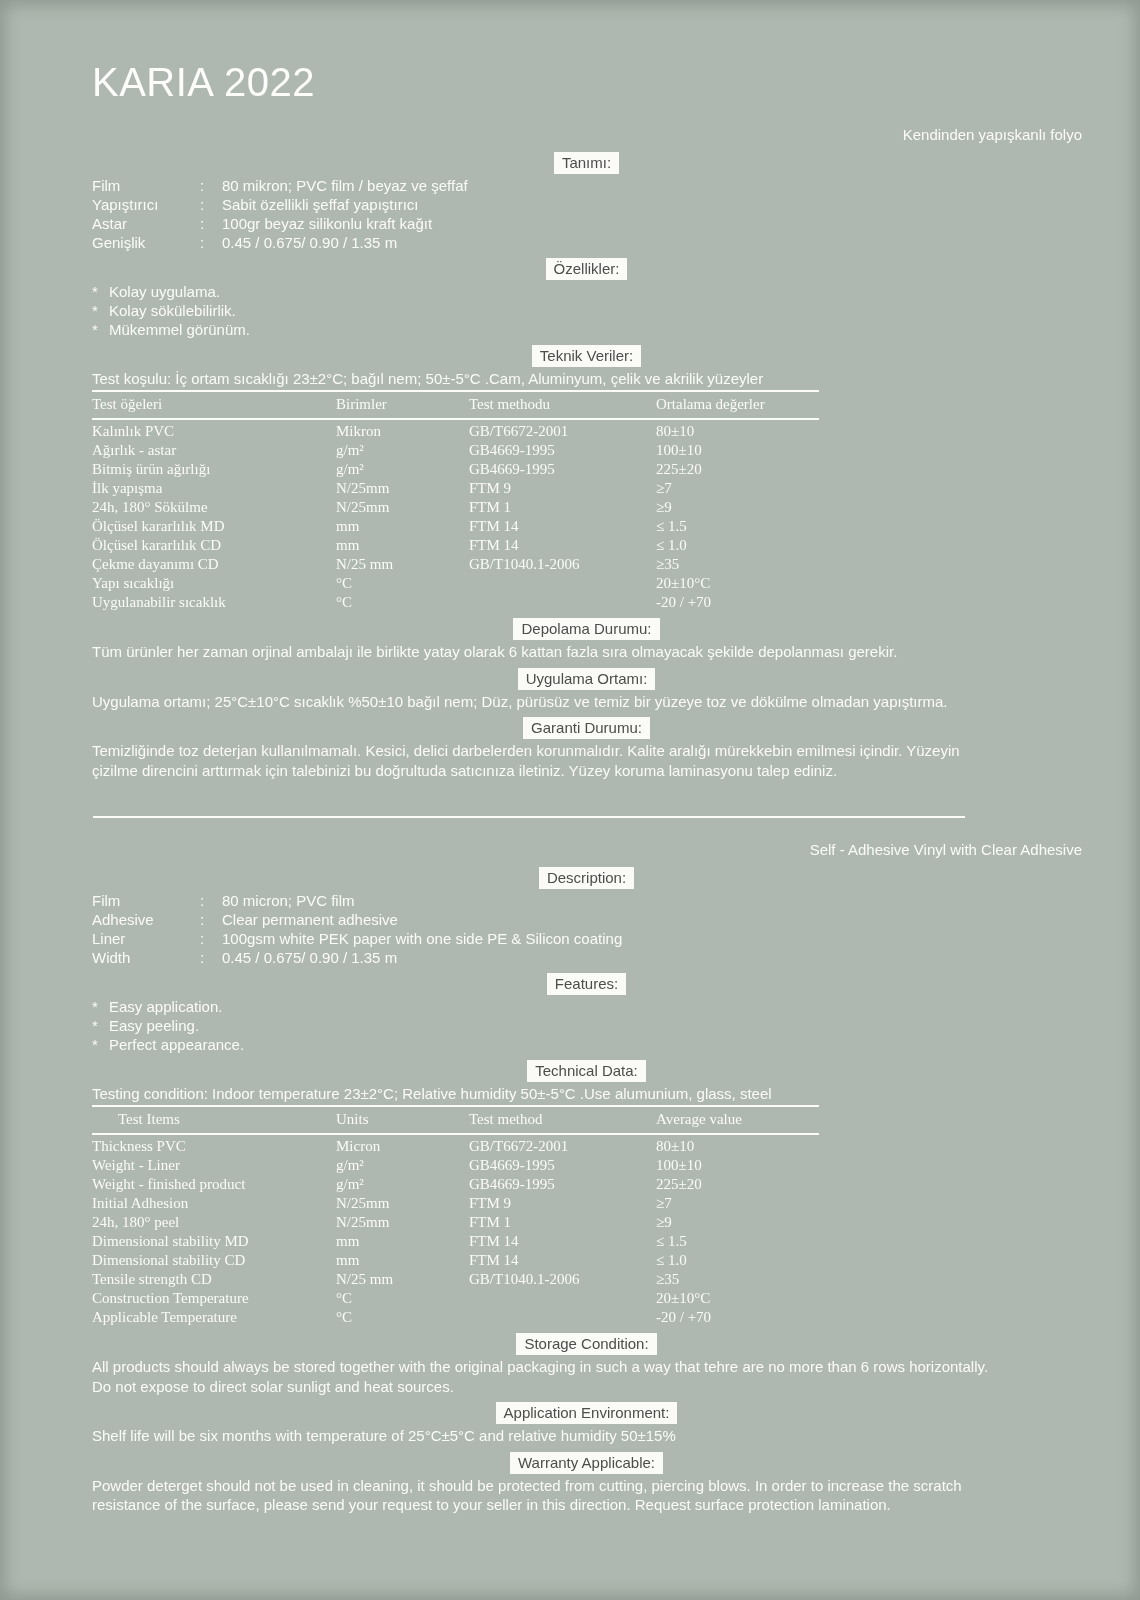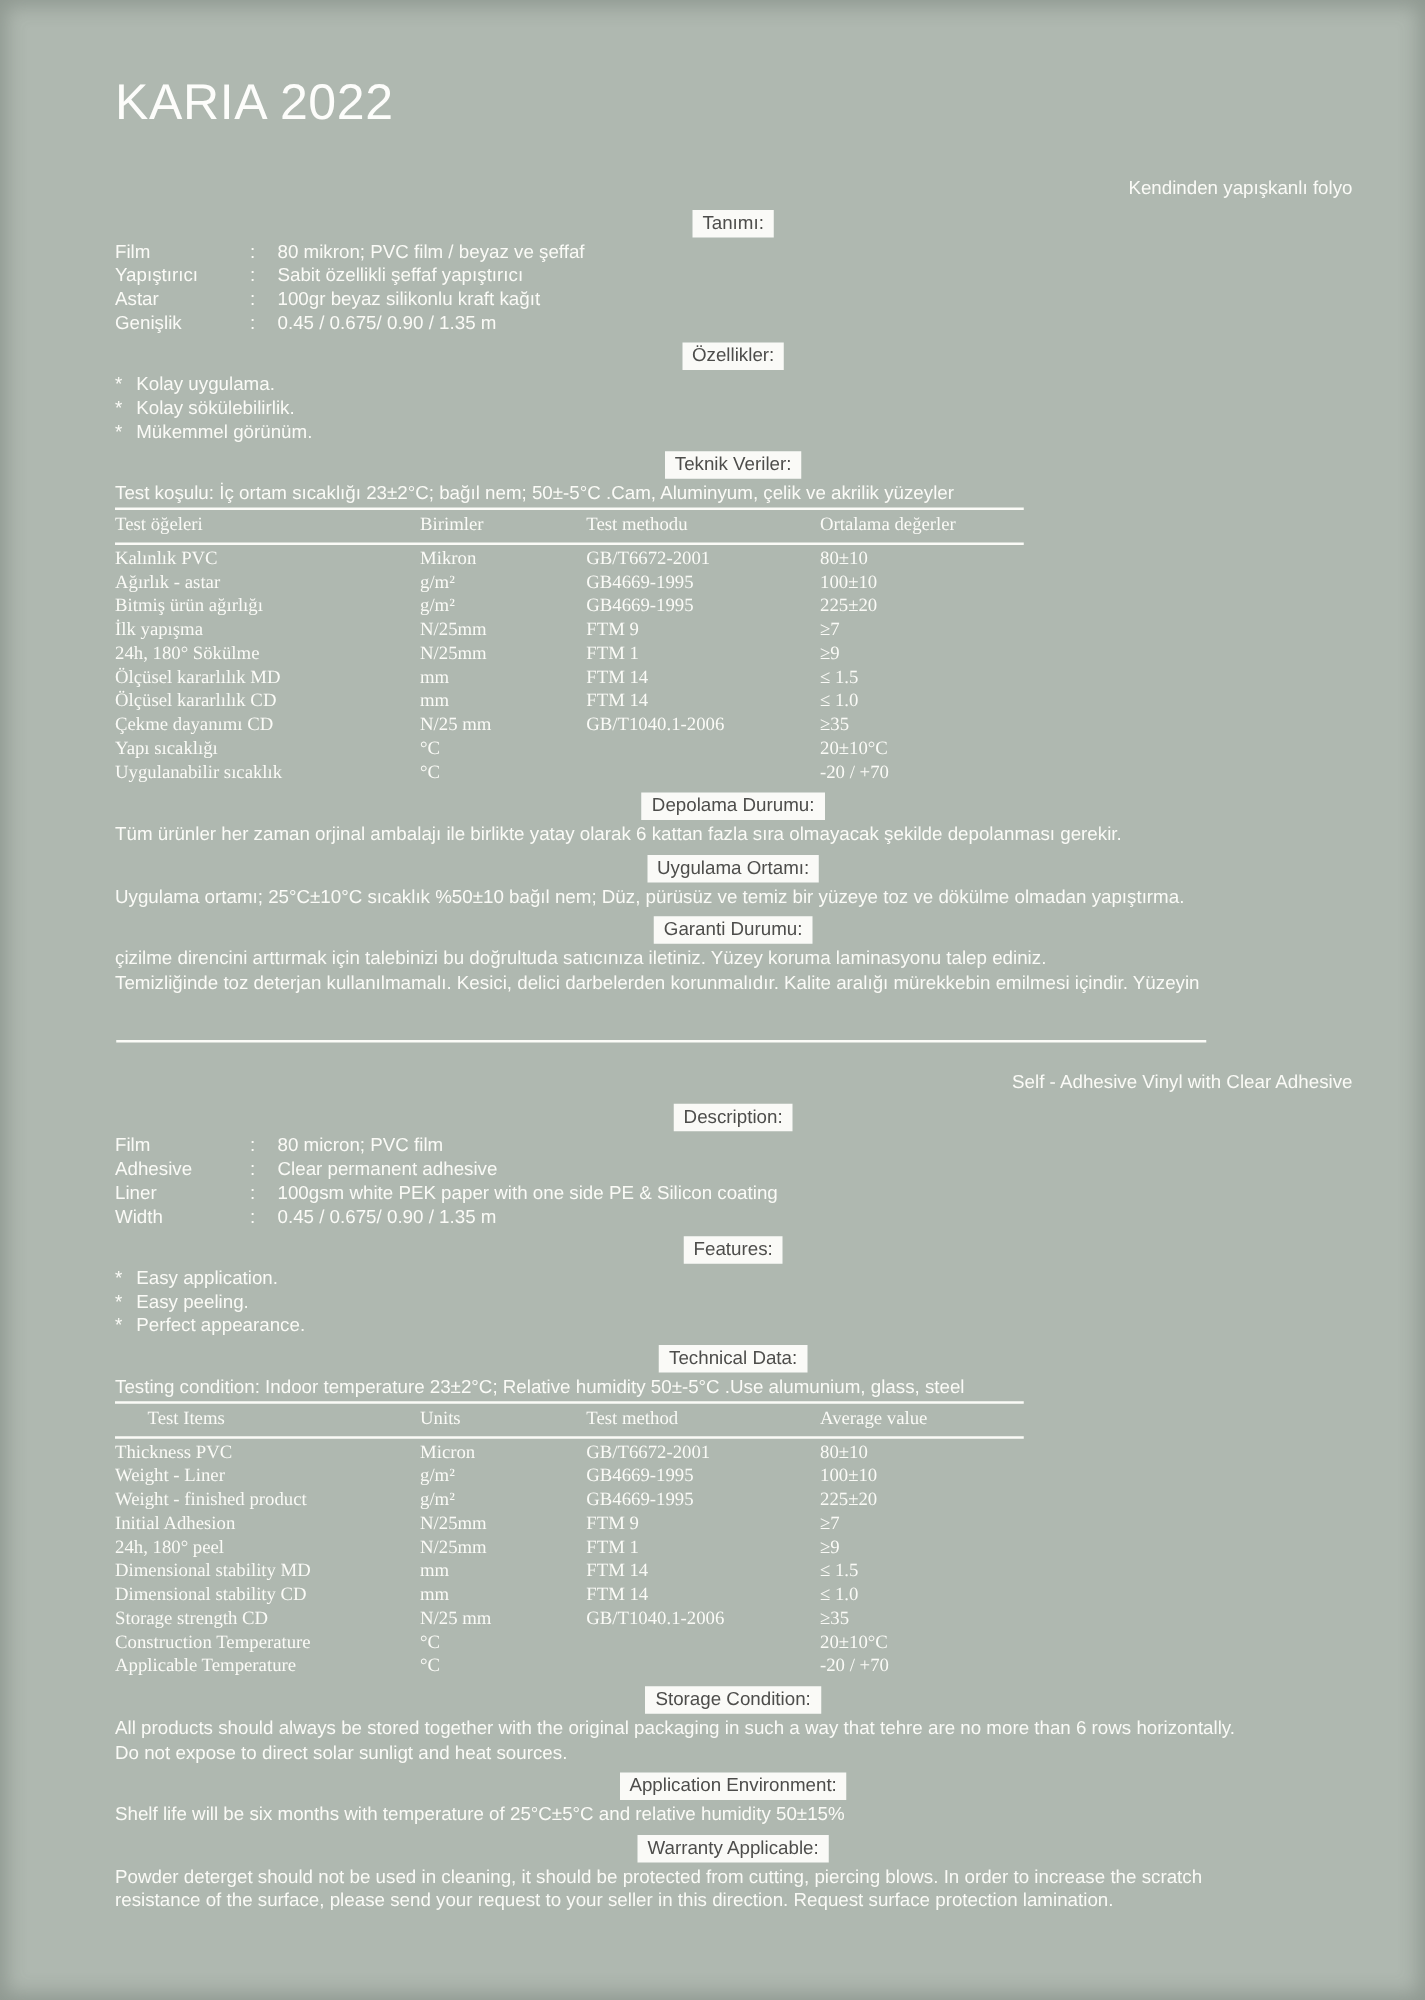--- a/index.html
+++ b/index.html
@@ -15,21 +15,21 @@
     color:#fbfbf7;
     overflow:hidden;
   }
   .page::after {
     content:""; position:absolute; inset:0;
     box-shadow: inset 0 0 16px 5px rgba(58,70,60,0.28);
     pointer-events:none;
   }
   .title {
     font-size:40px; font-weight:400; letter-spacing:0.5px;
-    margin:0 0 36px 0; color:#fdfdfb;
+    margin:0 0 20px 0; color:#fdfdfb;
   }
   .subtitle { line-height:19px; margin-bottom:8px;text-align:right; }
   .chip-row { margin:6px 0 2px 0;text-align:center; }
   .chip {
     display:inline-block;
     background:#fafaf7; color:#4d4d4b;
     padding:1px 8px 2px 8px; margin-left:-1px;
     line-height:19px;
   }
   .def-row { display:flex; line-height:19px; }
@@ -190,22 +190,22 @@
 
     <div class="chip-row"><span class="chip">Uygulama Ortamı:</span></div>
     <div class="para">
 
     <div class="para-line">Uygulama ortamı; 25°C±10°C sıcaklık %50±10 bağıl nem; Düz, pürüsüz ve temiz bir yüzeye toz ve dökülme olmadan yapıştırma.</div>
       </div>
 
     <div class="chip-row"><span class="chip">Garanti Durumu:</span></div>
     <div class="para">
 
-    <div class="para-line">çizilme direncini arttırmak için talebinizi bu doğrultuda satıcınıza iletiniz. Yüzey koruma laminasyonu talep ediniz.</div>
-        <div class="para-line">Temizliğinde toz deterjan kullanılmamalı. Kesici, delici darbelerden korunmalıdır. Kalite aralığı mürekkebin emilmesi içindir. Yüzeyin</div>
+    <div class="para-line">Temizliğinde toz deterjan kullanılmamalı. Kesici, delici darbelerden korunmalıdır. Kalite aralığı mürekkebin emilmesi içindir. Yüzeyin</div>
+        <div class="para-line">çizilme direncini arttırmak için talebinizi bu doğrultuda satıcınıza iletiniz. Yüzey koruma laminasyonu talep ediniz.</div>
       </div>
   </section>
 
   <hr class="divider">
 
   <section>
     <div class="subtitle">Self - Adhesive Vinyl with Clear Adhesive</div>
 
     <div class="chip-row"><span class="chip">Description:</span></div>
     <div class="defs">
@@ -298,21 +298,21 @@
           <span class="td">FTM 14</span>
           <span class="td">≤ 1.5</span>
         </div>
           <div class="tr">
           <span class="td">Dimensional stability CD</span>
           <span class="td">mm</span>
           <span class="td">FTM 14</span>
           <span class="td">≤ 1.0</span>
         </div>
           <div class="tr">
-          <span class="td">Storage strength CD</span>
+          <span class="td">Tensile strength CD</span>
           <span class="td">N/25 mm</span>
           <span class="td">GB/T1040.1-2006</span>
           <span class="td">≥35</span>
         </div>
           <div class="tr">
           <span class="td">Construction Temperature</span>
           <span class="td">°C</span>
           <span class="td"></span>
           <span class="td">20±10°C</span>
         </div>

